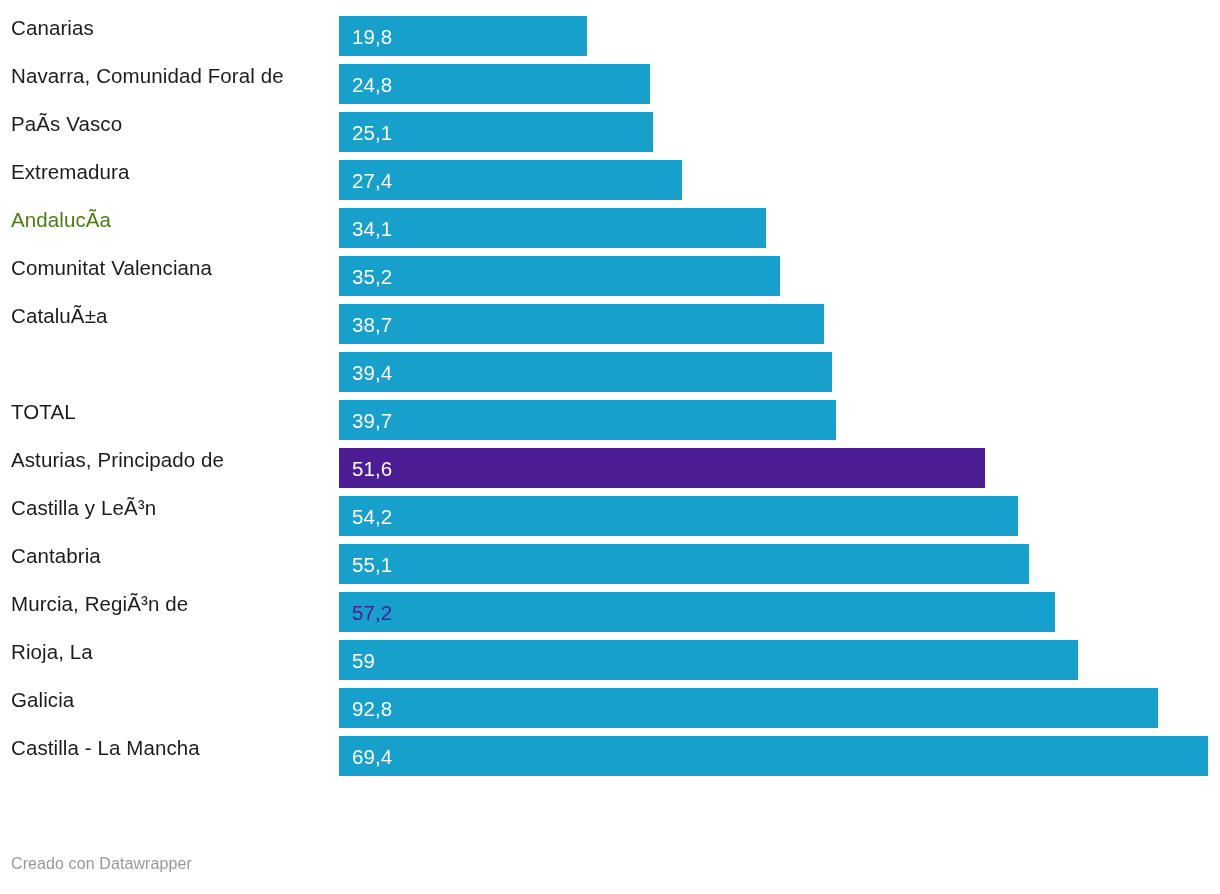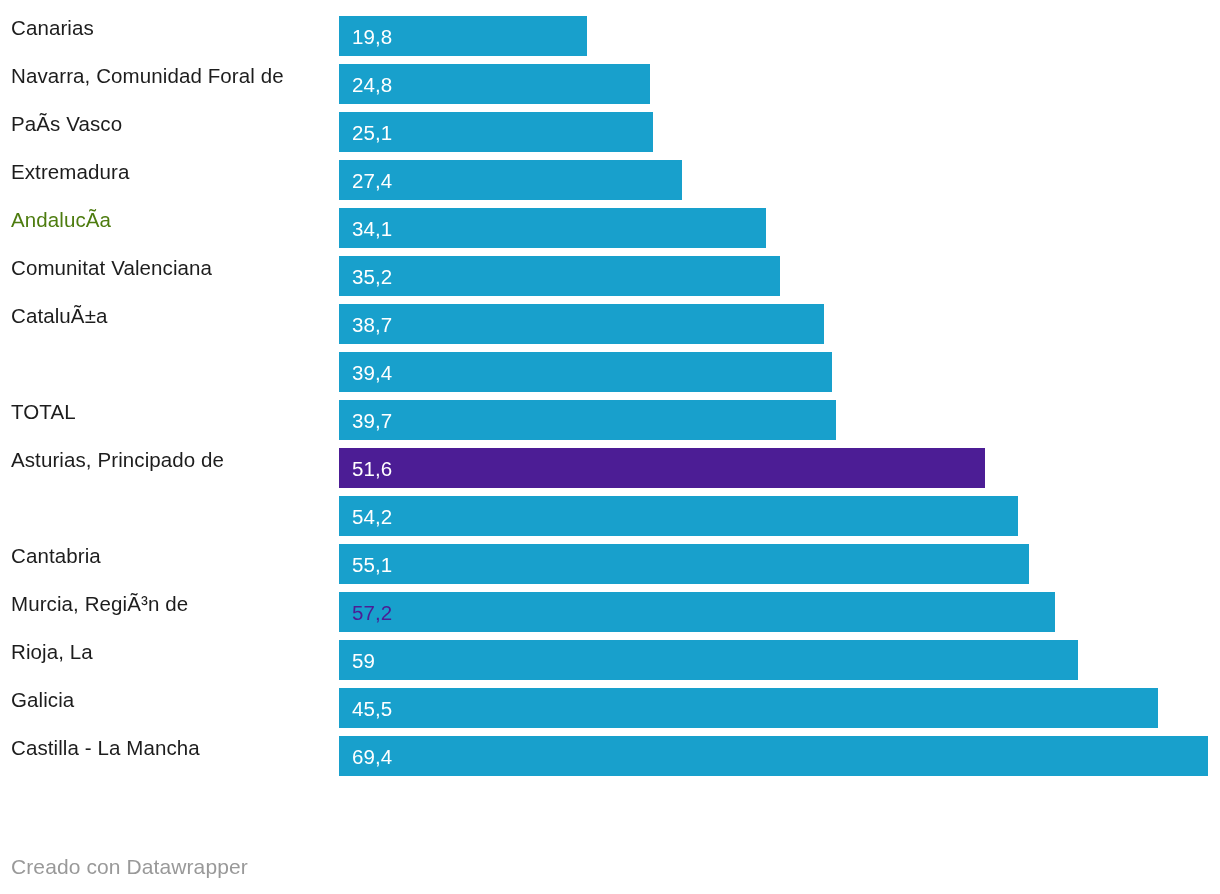--- a/index.html
+++ b/index.html
@@ -64,21 +64,21 @@
     line-height: 41px;
     font-size: 20.5px;
     color: #ffffff;
     white-space: nowrap;
     letter-spacing: 0.1px;
   }
   .chart-footer {
     position: absolute;
     left: 11px;
     top: 855px;
-    font-size: 21px;
+    font-size: 16px;
     color: #999999;
     letter-spacing: 0.1px;
     white-space: nowrap;
   }
 </style>
 </head>
 <body style="background: rgb(255, 255, 255);">
 
 <div id="chart-root">
   <div class="chart-area">
@@ -155,20 +155,21 @@
       </div>
       <div class="bar-row">
         <div class="row-label" style="color: rgb(29, 29, 29);">Asturias, Principado de</div>
         <div class="bar-track">
           <div class="bar" style="background: #4c1d95; width: 646.115px;">
             <span class="bar-value" style="color: rgb(255, 255, 255);">51,6</span>
           </div>
         </div>
       </div>
       <div class="bar-row">
+        <div class="row-label" style="color: rgb(29, 29, 29);">Castilla y LeÃ³n</div>
         <div class="bar-track">
           <div class="bar" style="background: rgb(24, 160, 204); width: 678.671px;">
             <span class="bar-value" style="color: rgb(255, 255, 255);">54,2</span>
           </div>
         </div>
       </div>
       <div class="bar-row">
         <div class="row-label" style="color: rgb(29, 29, 29);">Cantabria</div>
         <div class="bar-track">
           <div class="bar" style="background: rgb(24, 160, 204); width: 689.941px;">
@@ -189,21 +190,21 @@
         <div class="bar-track">
           <div class="bar" style="background: rgb(24, 160, 204); width: 738.775px;">
             <span class="bar-value" style="color: rgb(255, 255, 255);">59</span>
           </div>
         </div>
       </div>
       <div class="bar-row">
         <div class="row-label" style="color: rgb(29, 29, 29);">Galicia</div>
         <div class="bar-track">
           <div class="bar" style="background: rgb(24, 160, 204); width: 818.914px;">
-            <span class="bar-value" style="color: rgb(255, 255, 255);">45,5</span>
+            <span class="bar-value" style="color: rgb(255, 255, 255);">92,8</span>
           </div>
         </div>
       </div>
       <div class="bar-row">
         <div class="row-label" style="color: rgb(29, 29, 29);">Castilla - La Mancha</div>
         <div class="bar-track">
           <div class="bar" style="background: rgb(24, 160, 204); width: 869px;">
             <span class="bar-value" style="color: rgb(255, 255, 255);">69,4</span>
           </div>
         </div>

